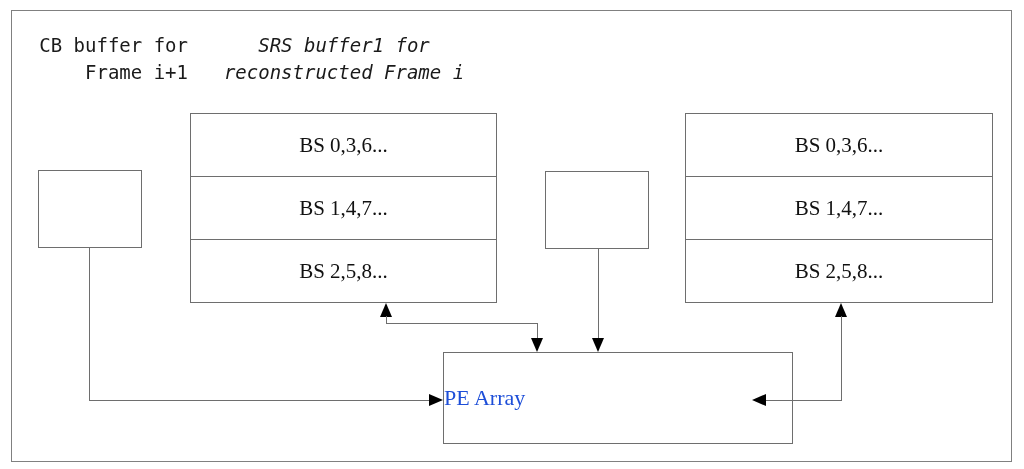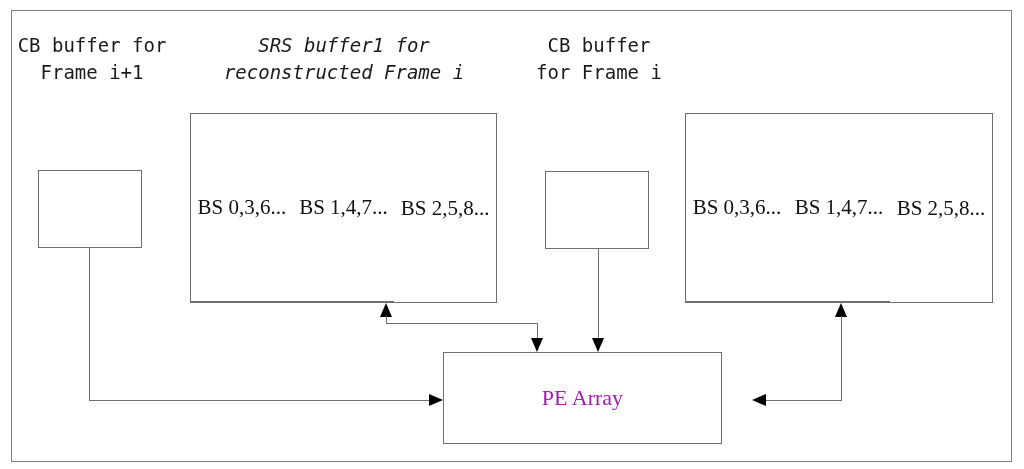--- a/index.html
+++ b/index.html
@@ -31,21 +31,21 @@
   .caption {
     position: absolute;
     font-family: "DejaVu Sans Mono", "Liberation Mono", monospace;
     font-size: 19px;
     line-height: 27px;
     color: #1a1a1a;
     text-align: center;
     white-space: pre-line;
     letter-spacing: 0px;
   }
-  #caption-cb-i1  { left: 2px;   top: 32px; width: 180px; }
+  #caption-cb-i1  { left: 8px;   top: 32px; width: 180px; text-align: right; }
   #caption-srs1   { left: 190px; top: 32px; width: 308px; font-style: italic; }
   #caption-cb-i   { left: 520px; top: 32px; width: 158px; }
   #caption-srs0   { left: 680px; top: 32px; width: 318px; }
 
   
   .box {
     position: absolute;
     border: 1.5px solid #6e6e6e;
     box-sizing: border-box;
     background: #ffffff;
@@ -54,51 +54,51 @@
   #cb-box-left   { left: 38px;  top: 170px; width: 104px; height: 78px; }
   #cb-box-mid    { left: 545px; top: 171px; width: 104px; height: 78px; }
 
   
   .srs-table {
     position: absolute;
     border: 1.5px solid #6e6e6e;
     box-sizing: border-box;
     background: #ffffff;
     display: flex;
-    flex-direction: row;
+    flex-direction: column;
   }
   #srs-table-1 { left: 190px; top: 113px; width: 307px; height: 190px; }
   #srs-table-0 { left: 685px; top: 113px; width: 308px; height: 190px; }
   .srs-row {
     flex: 1 1 0;
     display: flex;
     align-items: center;
     justify-content: center;
     border-bottom: 1.2px solid #6e6e6e;
     font-size: 21px;
     color: #111111;
     box-sizing: border-box;
   }
   .srs-row:last-child { border-bottom: none; }
 
   
   #pe-array {
     position: absolute;
     left: 443px;
     top: 352px;
-    width: 279px;
+    width: 350px;
     height: 92px;
     border: 1.5px solid #6e6e6e;
     box-sizing: border-box;
     background: #ffffff;
     display: flex;
     align-items: center;
-    justify-content: center;
+    justify-content: flex-start;
     font-size: 22px;
-    color: #a21caf;
+    color: #1d4ed8;
   }
 
   
   .vline {
     position: absolute;
     width: 0;
     border-left: 1.4px solid #6e6e6e;
   }
   .hline {
     position: absolute;
@@ -138,22 +138,20 @@
 <div id="canvas">
 
   <div id="outer-frame"></div>
 
   <div class="caption" id="caption-cb-i1">CB buffer for
 Frame i+1</div>
 
   <div class="caption" id="caption-srs1">SRS buffer1 for
 reconstructed Frame i</div>
 
-  <div class="caption" id="caption-cb-i">CB buffer
-for Frame i</div>
 
 
   <div class="box" id="cb-box-left"></div>
 
   <div class="box" id="cb-box-mid"></div>
 
   <div class="srs-table" id="srs-table-1">
     <div class="srs-row">BS 0,3,6...</div>
     <div class="srs-row">BS 1,4,7...</div>
     <div class="srs-row">BS 2,5,8...</div>

